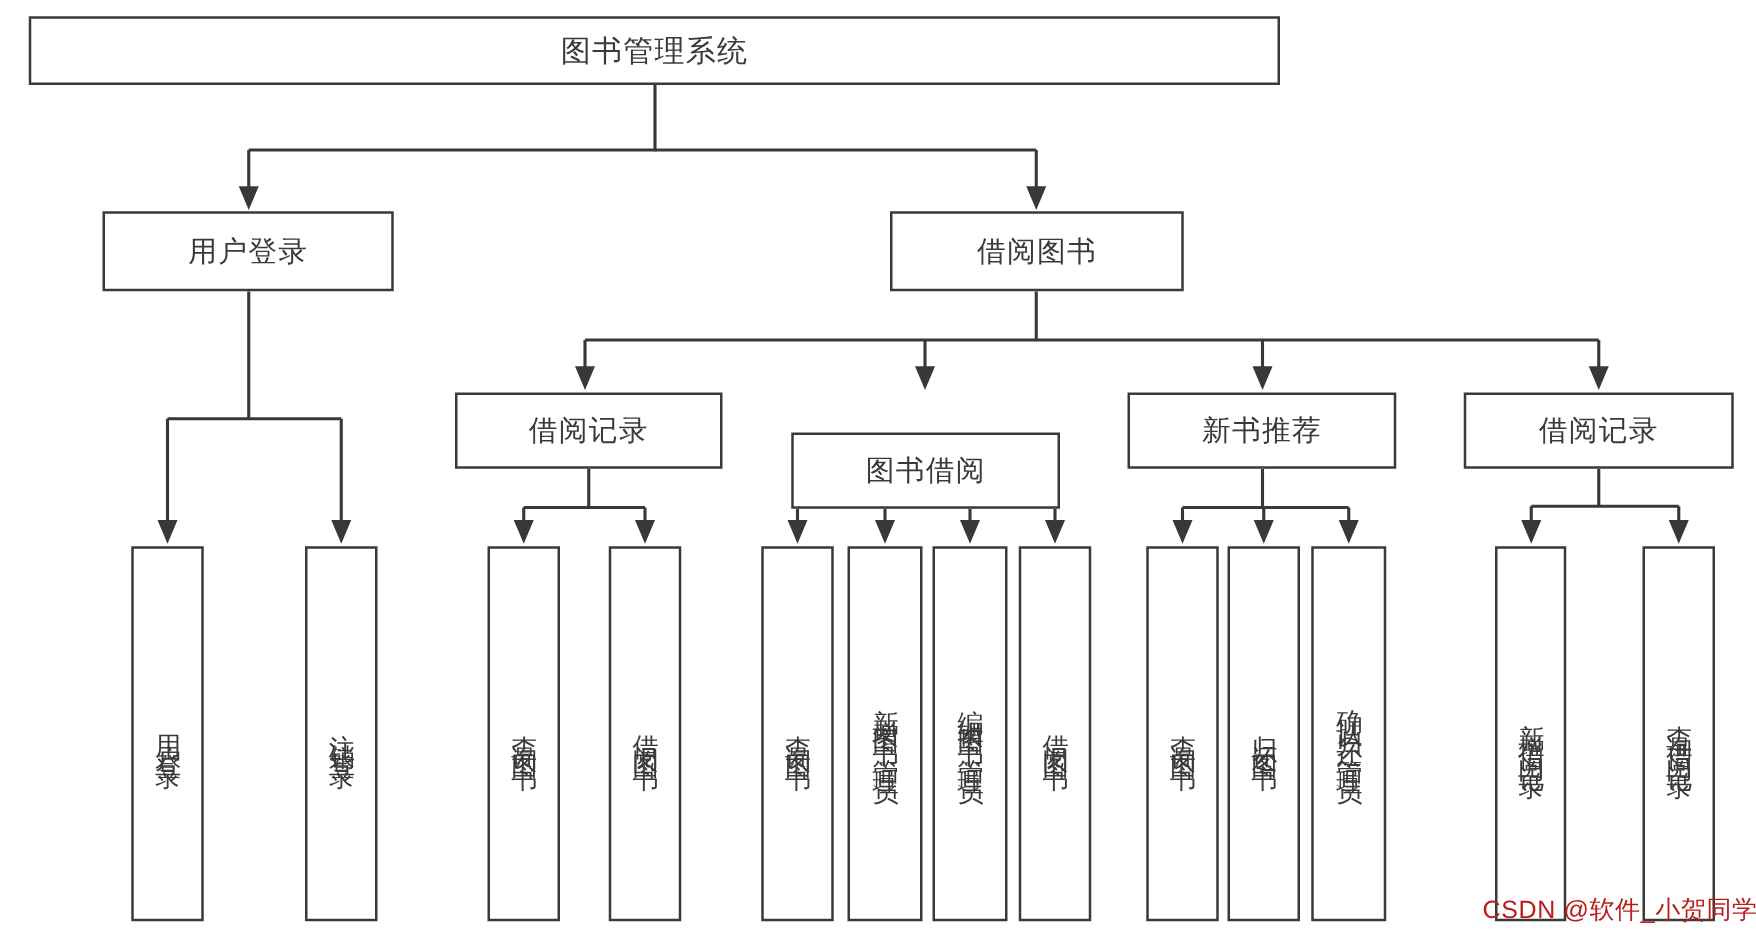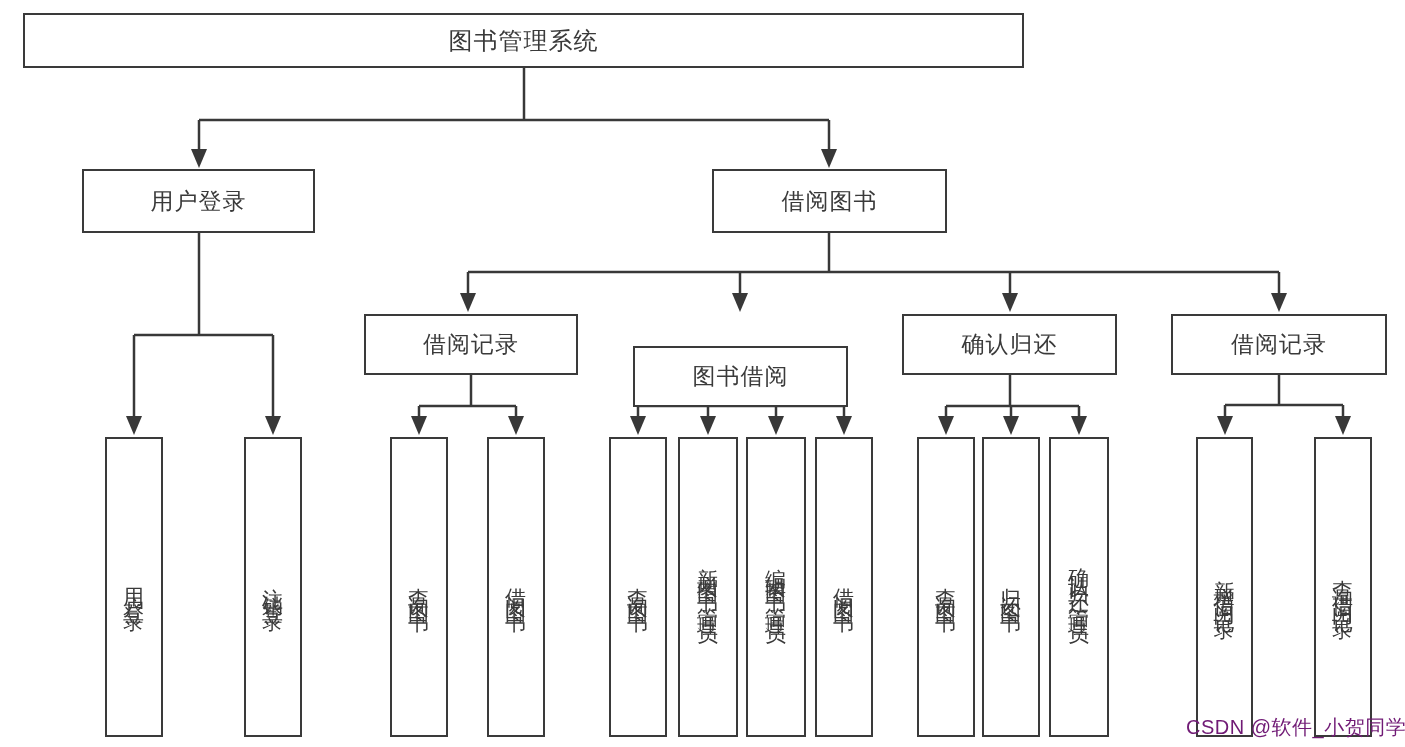--- a/index.html
+++ b/index.html
@@ -49,21 +49,21 @@
     text-orientation: mixed;
     letter-spacing: 8px;
     line-height: 1;
     white-space: nowrap;
   }
   .watermark {
     position: absolute;
     left: 1186px;
     top: 714px;
     font-size: 20px;
-    color: #701a75;
+    color: #b91c1c;
     white-space: nowrap;
     z-index: 3;
     letter-spacing: 0.5px;
   }
 </style>
 </head>
 <body>
 
 <div id="stage">
 
@@ -140,21 +140,21 @@
     <span>借阅图书</span>
   </div>
 
   <div class="node h" style="left:364px; top:314px; width:214px; height:61px;">
     <span>借阅记录</span>
   </div>
   <div class="node h" style="left:633px; top:314px; width:215px; height:61px;margin-top:32px;">
     <span>图书借阅</span>
   </div>
   <div class="node h" style="left:902px; top:314px; width:215px; height:61px;">
-    <span>确认归还</span>
+    <span>新书推荐</span>
   </div>
   <div class="node h" style="left:1171px; top:314px; width:216px; height:61px;">
     <span>借阅记录</span>
   </div>
 
   <div class="node v" style="left:105px; top:437px; width:58px; height:300px;">
     <span class="vtext">用户登录</span>
   </div>
   <div class="node v" style="left:244px; top:437px; width:58px; height:300px;">
     <span class="vtext">注销登录</span>

